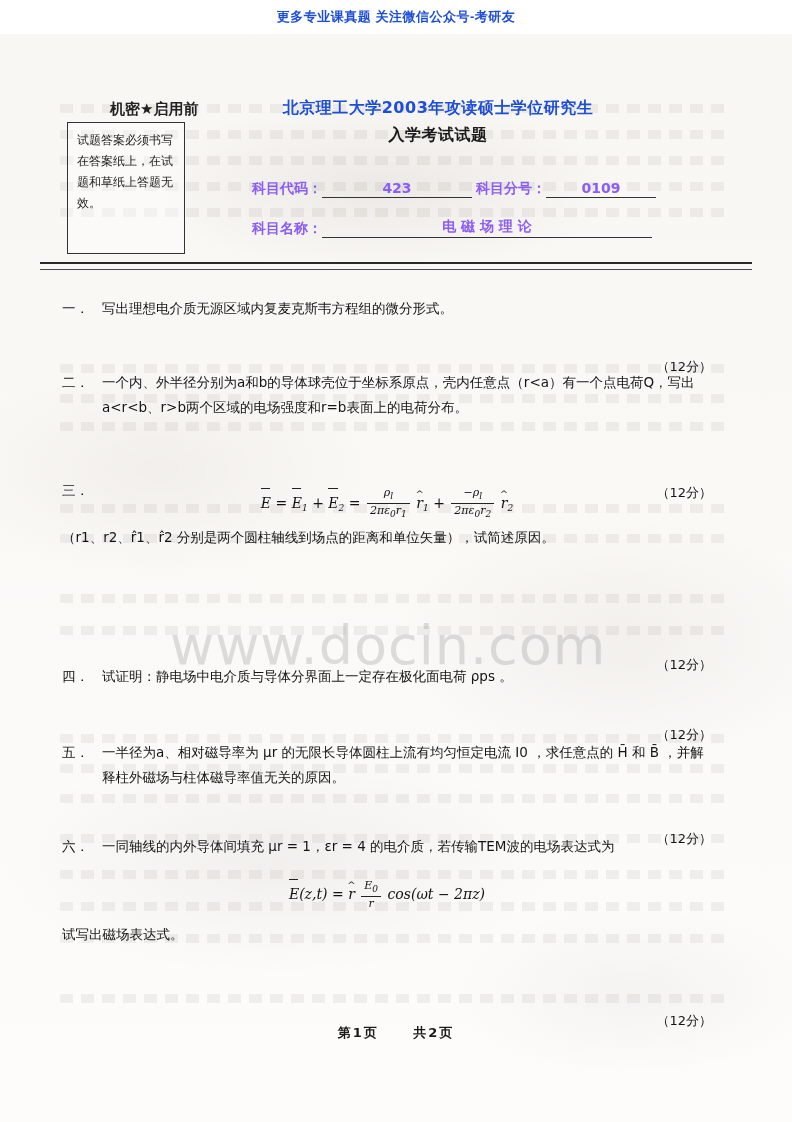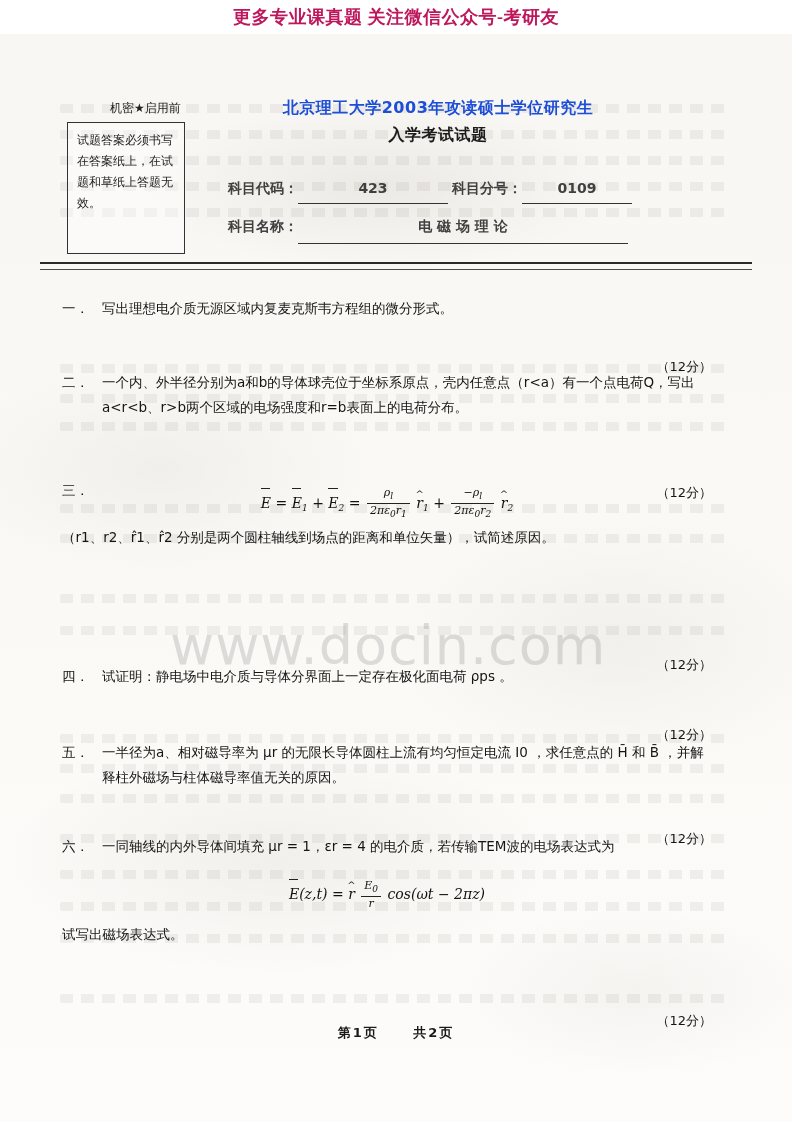--- a/index.html
+++ b/index.html
@@ -21,25 +21,25 @@
     position: absolute;
     top: 0; left: 0;
     width: 792px;
     height: 34px;
     background: #ffffff;
     display: flex;
     align-items: center;
     justify-content: center;
   }
   .banner-text {
-    color: #be185d;
-    font-weight: bold;
-    font-size: 18px;
+    color: #1d4ed8;
+    font-weight: bold;
+    font-size: 13px;
     letter-spacing: 0.5px;
-    font-family: Liberation Serif, serif;
+    font-family: Liberation Sans, sans-serif;
   }
 
   
   .page {
     position: absolute;
     top: 34px;
     left: 0;
     width: 792px;
     height: 1088px;
     background: #fdfcfa;
@@ -82,22 +82,22 @@
     letter-spacing: 1px;
     pointer-events: none;
     user-select: none;
   }
 
   
   .secret-label {
     position: absolute;
     left: 110px;
     top: 66px;
-    font-size: 12px;
-    font-weight: normal;
+    font-size: 15px;
+    font-weight: bold;
     color: #222;
   }
   .notice-box {
     position: absolute;
     left: 67px;
     top: 88px;
     width: 118px;
     height: 132px;
     border: 1.5px solid #333;
     padding: 7px 8px 0 9px;
@@ -124,30 +124,31 @@
     font-size: 16px;
     font-weight: bold;
     color: #1b1b1b;
     letter-spacing: 0.5px;
     margin-top: 6px;
   }
 
   .field-row {
     position: absolute;
     display: flex;
-    align-items: flex-start;
+    align-items: flex-end;
     font-size: 14px;
-    color: #404040;
+    color: #8b5cf6;
+    margin-left: 24px;
   }
   .field-label { font-weight: bold; white-space: nowrap; }
   .field-value {
     border-bottom: 1.4px solid #333;
     text-align: center;
     font-weight: bold;
-    padding-bottom: 7px;
+    padding-bottom: 1px;
   }
 
   #code-row   { left: 228px; top: 146px; }
   #number-row { left: 452px; top: 146px; }
   #name-row   { left: 228px; top: 184px; }
 
   .hr-thick {
     position: absolute;
     left: 40px;
     width: 712px;

